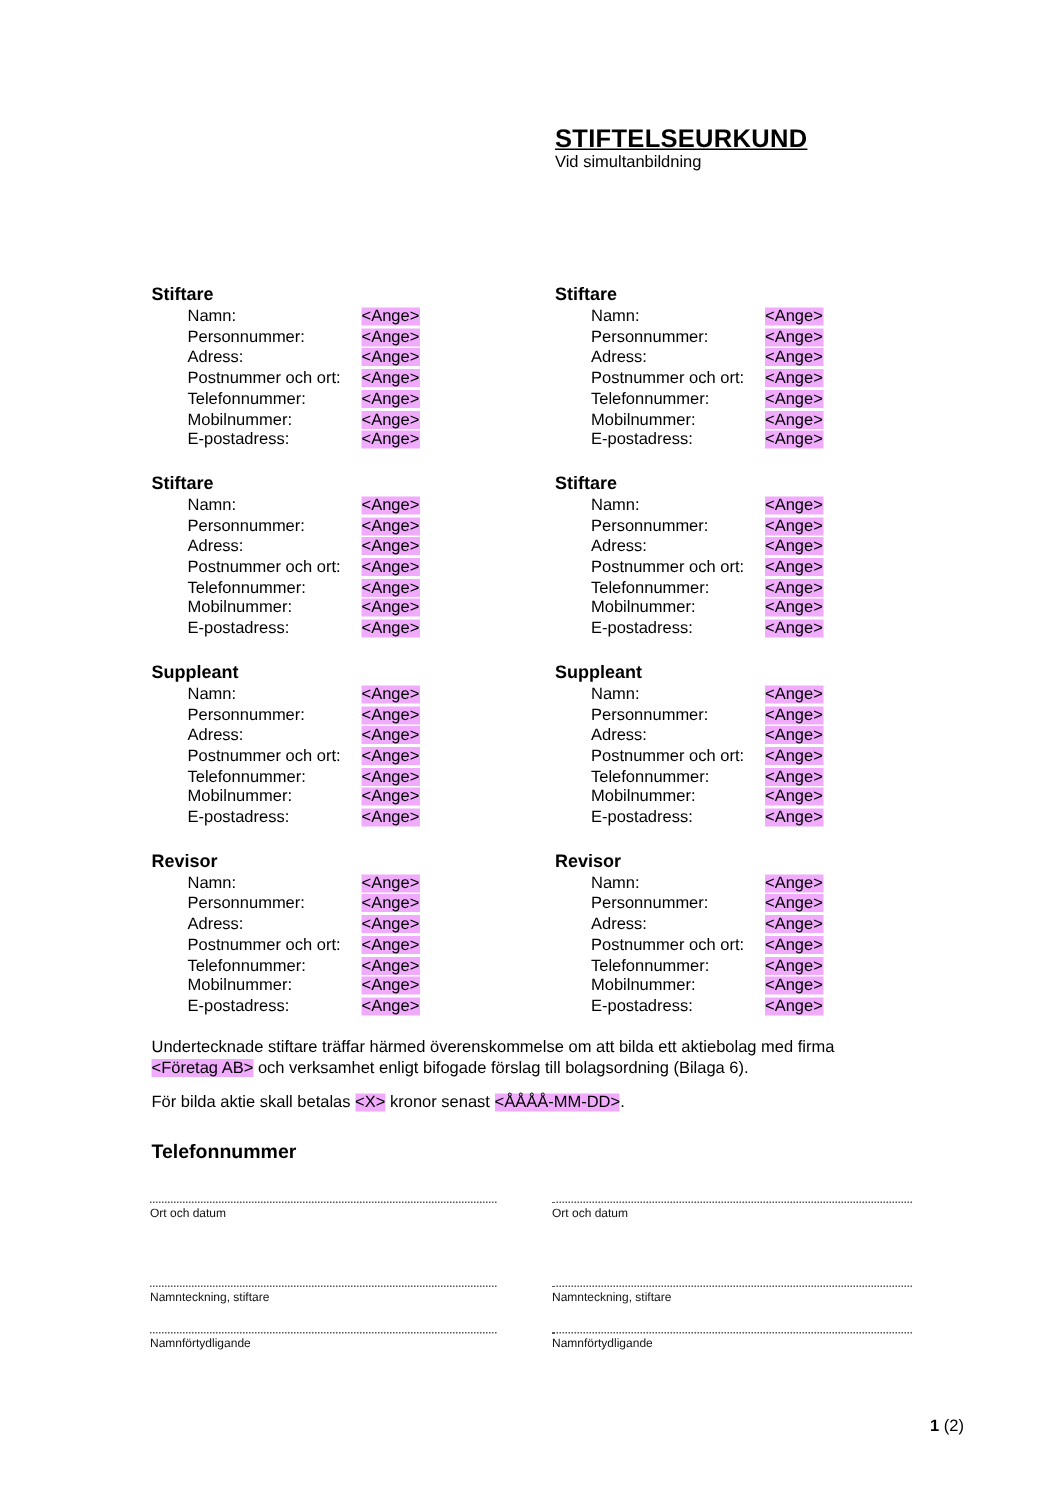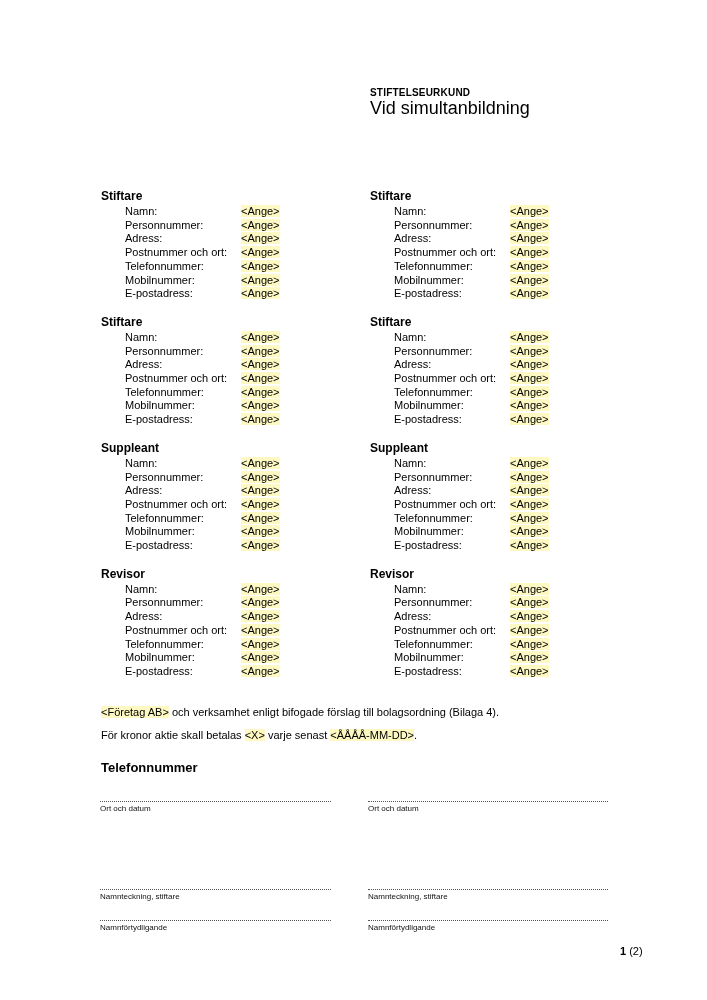--- a/index.html
+++ b/index.html
@@ -3,42 +3,42 @@
 <meta charset="utf-8">
 <style>
   html,body{margin:0;padding:0;}
   body{
     width:707px;height:1000px;position:relative;overflow:hidden;
     background:#ffffff;color:#000000;
     font-family:"Liberation Sans","DejaVu Sans",sans-serif;
   }
   
   .doc-header{position:absolute;left:370px;top:86px;line-height:14.5px;}
-  .doc-title{font-size:10px;font-weight:bold;letter-spacing:.2px;}
-  .doc-subtitle{font-size:18px;}
+  .doc-title{font-size:17px;font-weight:bold;letter-spacing:.2px;text-decoration:underline;}
+  .doc-subtitle{font-size:11px;}
   
   .blocks-grid{position:absolute;left:101px;top:188px;display:grid;
     grid-template-columns:269px 269px;row-gap:13px;}
   .pheading{font-size:12px;font-weight:bold;line-height:17px;}
   .frow{font-size:11px;line-height:13.7px;white-space:nowrap;}
   .flabel{display:inline-block;width:116px;margin-left:24px;}
   .fvalue{background:#ffff00;}
   
   .para{position:absolute;left:101px;margin:0;font-size:11px;line-height:14px;width:515px;}
   .agreement{top:691px;}
   .payment{top:728px;}
-  .hl{background:#fef9c3;}
+  .hl{background:#f0abfc;}
   
   .sig-heading{position:absolute;left:101px;top:760px;font-size:13px;font-weight:bold;}
   .sig-grid{position:absolute;left:100px;top:801px;display:grid;
     grid-template-columns:231px 240px;column-gap:37px;}
   .sig-line{border-top:1px dotted #555;height:0;}
   .sig-caption{font-size:8px;padding-top:2px;color:#111;}
   .sig-group.g0{height:56px;}
-  .sig-group.g1{height:31px;margin-top:32px;}
+  .sig-group.g1{height:31px;}
   
   .page-number{position:absolute;left:620px;top:945px;font-size:11px;}
   .pn-bold{font-weight:bold;}
 </style>
 </head>
 <body>
 
 <div class="doc-header">
   <div class="doc-title">STIFTELSEURKUND</div>
   <div class="doc-subtitle">Vid simultanbildning</div>
@@ -120,23 +120,23 @@
       <div class="frow"><span class="flabel">Namn:</span><span class="fvalue hl">&lt;Ange&gt;</span></div>
       <div class="frow"><span class="flabel">Personnummer:</span><span class="fvalue hl">&lt;Ange&gt;</span></div>
       <div class="frow"><span class="flabel">Adress:</span><span class="fvalue hl">&lt;Ange&gt;</span></div>
       <div class="frow"><span class="flabel">Postnummer och ort:</span><span class="fvalue hl">&lt;Ange&gt;</span></div>
       <div class="frow"><span class="flabel">Telefonnummer:</span><span class="fvalue hl">&lt;Ange&gt;</span></div>
       <div class="frow"><span class="flabel">Mobilnummer:</span><span class="fvalue hl">&lt;Ange&gt;</span></div>
       <div class="frow"><span class="flabel">E-postadress:</span><span class="fvalue hl">&lt;Ange&gt;</span></div>
     </div>
   </div>
 
-<p class="para agreement"><br><span class="hl">&lt;Företag AB&gt;</span><span> och verksamhet enligt bifogade förslag till bolagsordning (Bilaga 4).</span></p>
+<p class="para agreement"><span>Undertecknade stiftare träffar härmed överenskommelse om att bilda ett aktiebolag med firma</span><br><span class="hl">&lt;Företag AB&gt;</span><span> och verksamhet enligt bifogade förslag till bolagsordning (Bilaga 6).</span></p>
 
-<p class="para payment"><span>För kronor aktie skall betalas </span><span class="hl">&lt;X&gt;</span><span> varje senast </span><span class="hl">&lt;ÅÅÅÅ-MM-DD&gt;</span><span>.</span></p>
+<p class="para payment"><span>För bilda aktie skall betalas </span><span class="hl">&lt;X&gt;</span><span> kronor senast </span><span class="hl">&lt;ÅÅÅÅ-MM-DD&gt;</span><span>.</span></p>
 
 <div class="sig-heading">Telefonnummer</div>
 
 <div class="sig-grid">
     <div class="sig-col">
       <div class="sig-group g0">
         <div class="sig-line"></div>
         <div class="sig-caption">Ort och datum</div>
       </div>
       <div class="sig-group g1">

